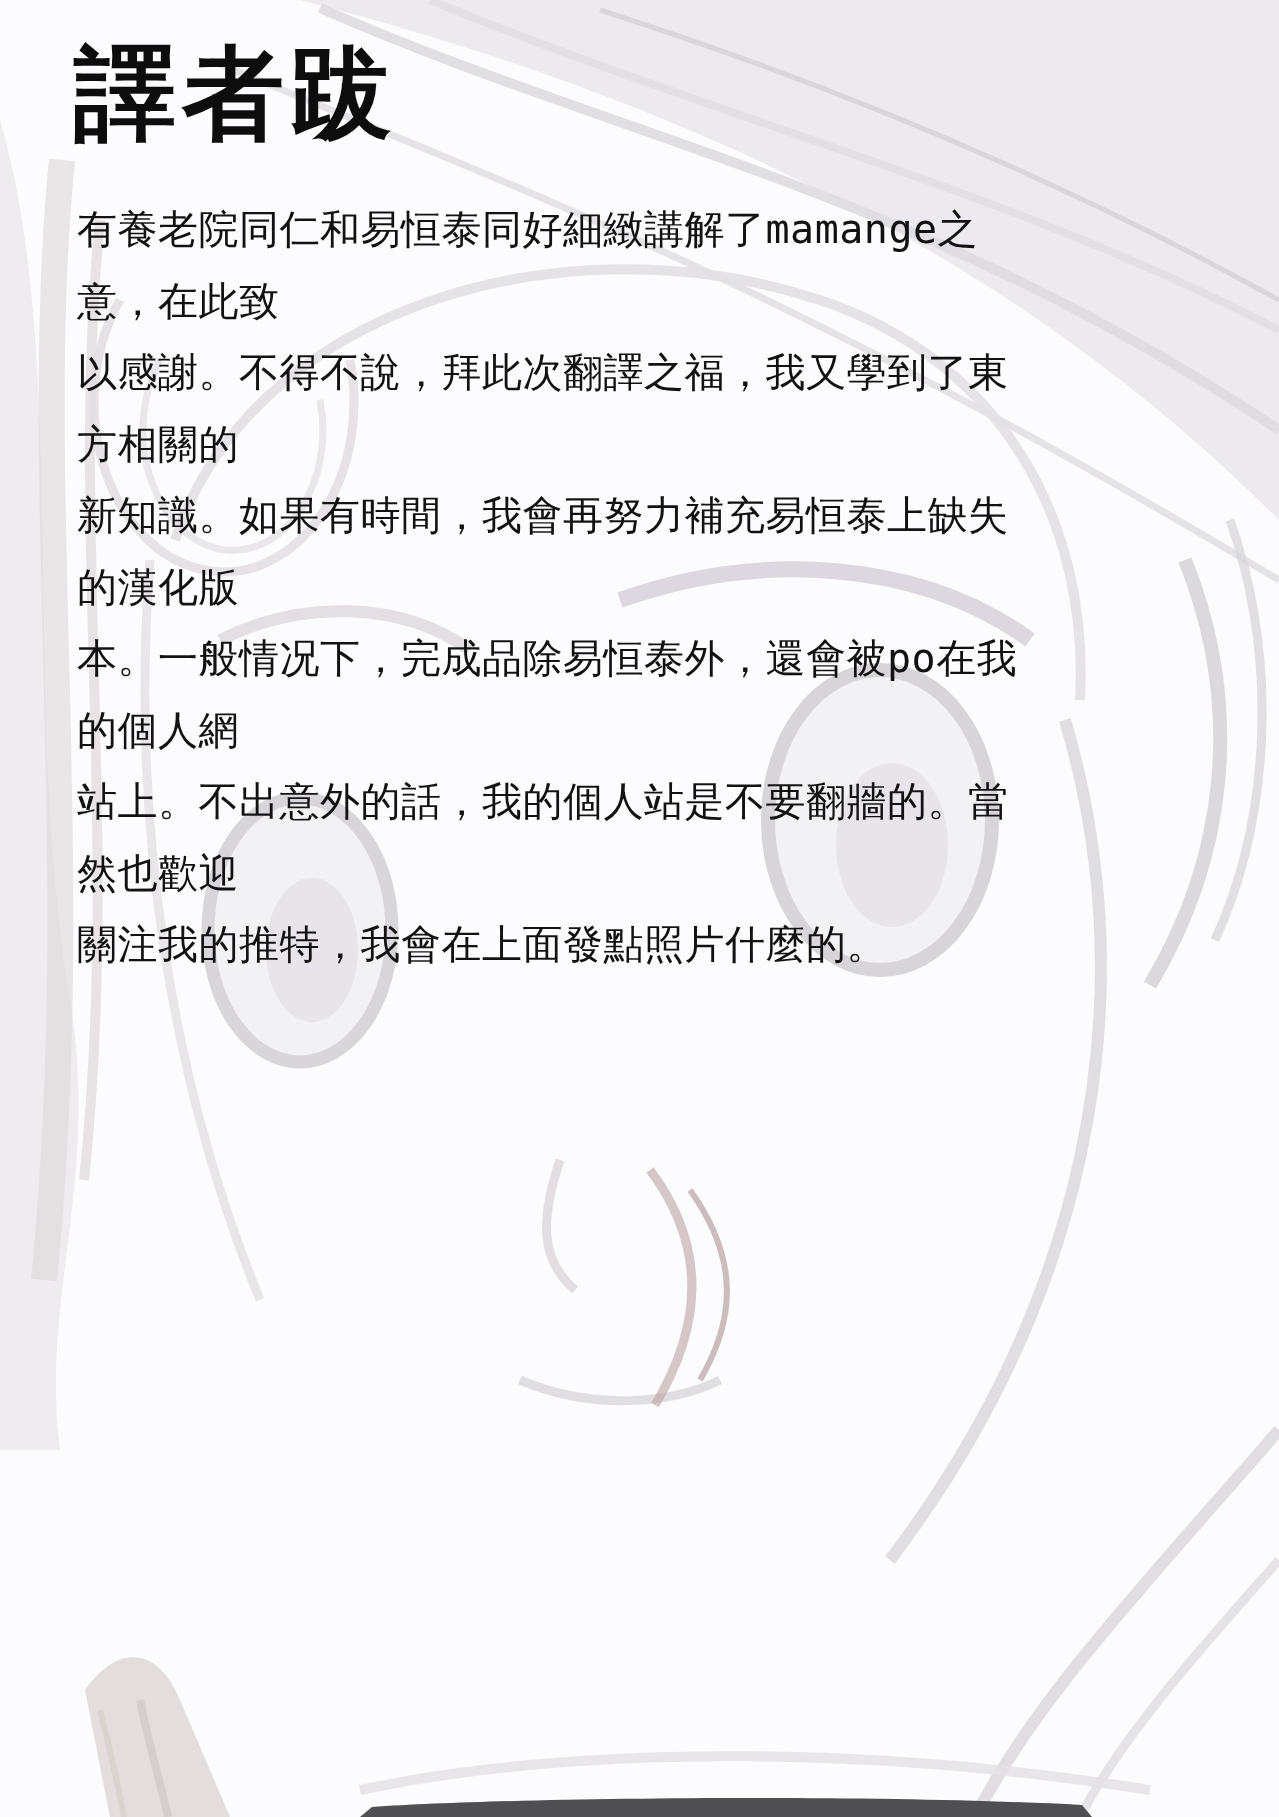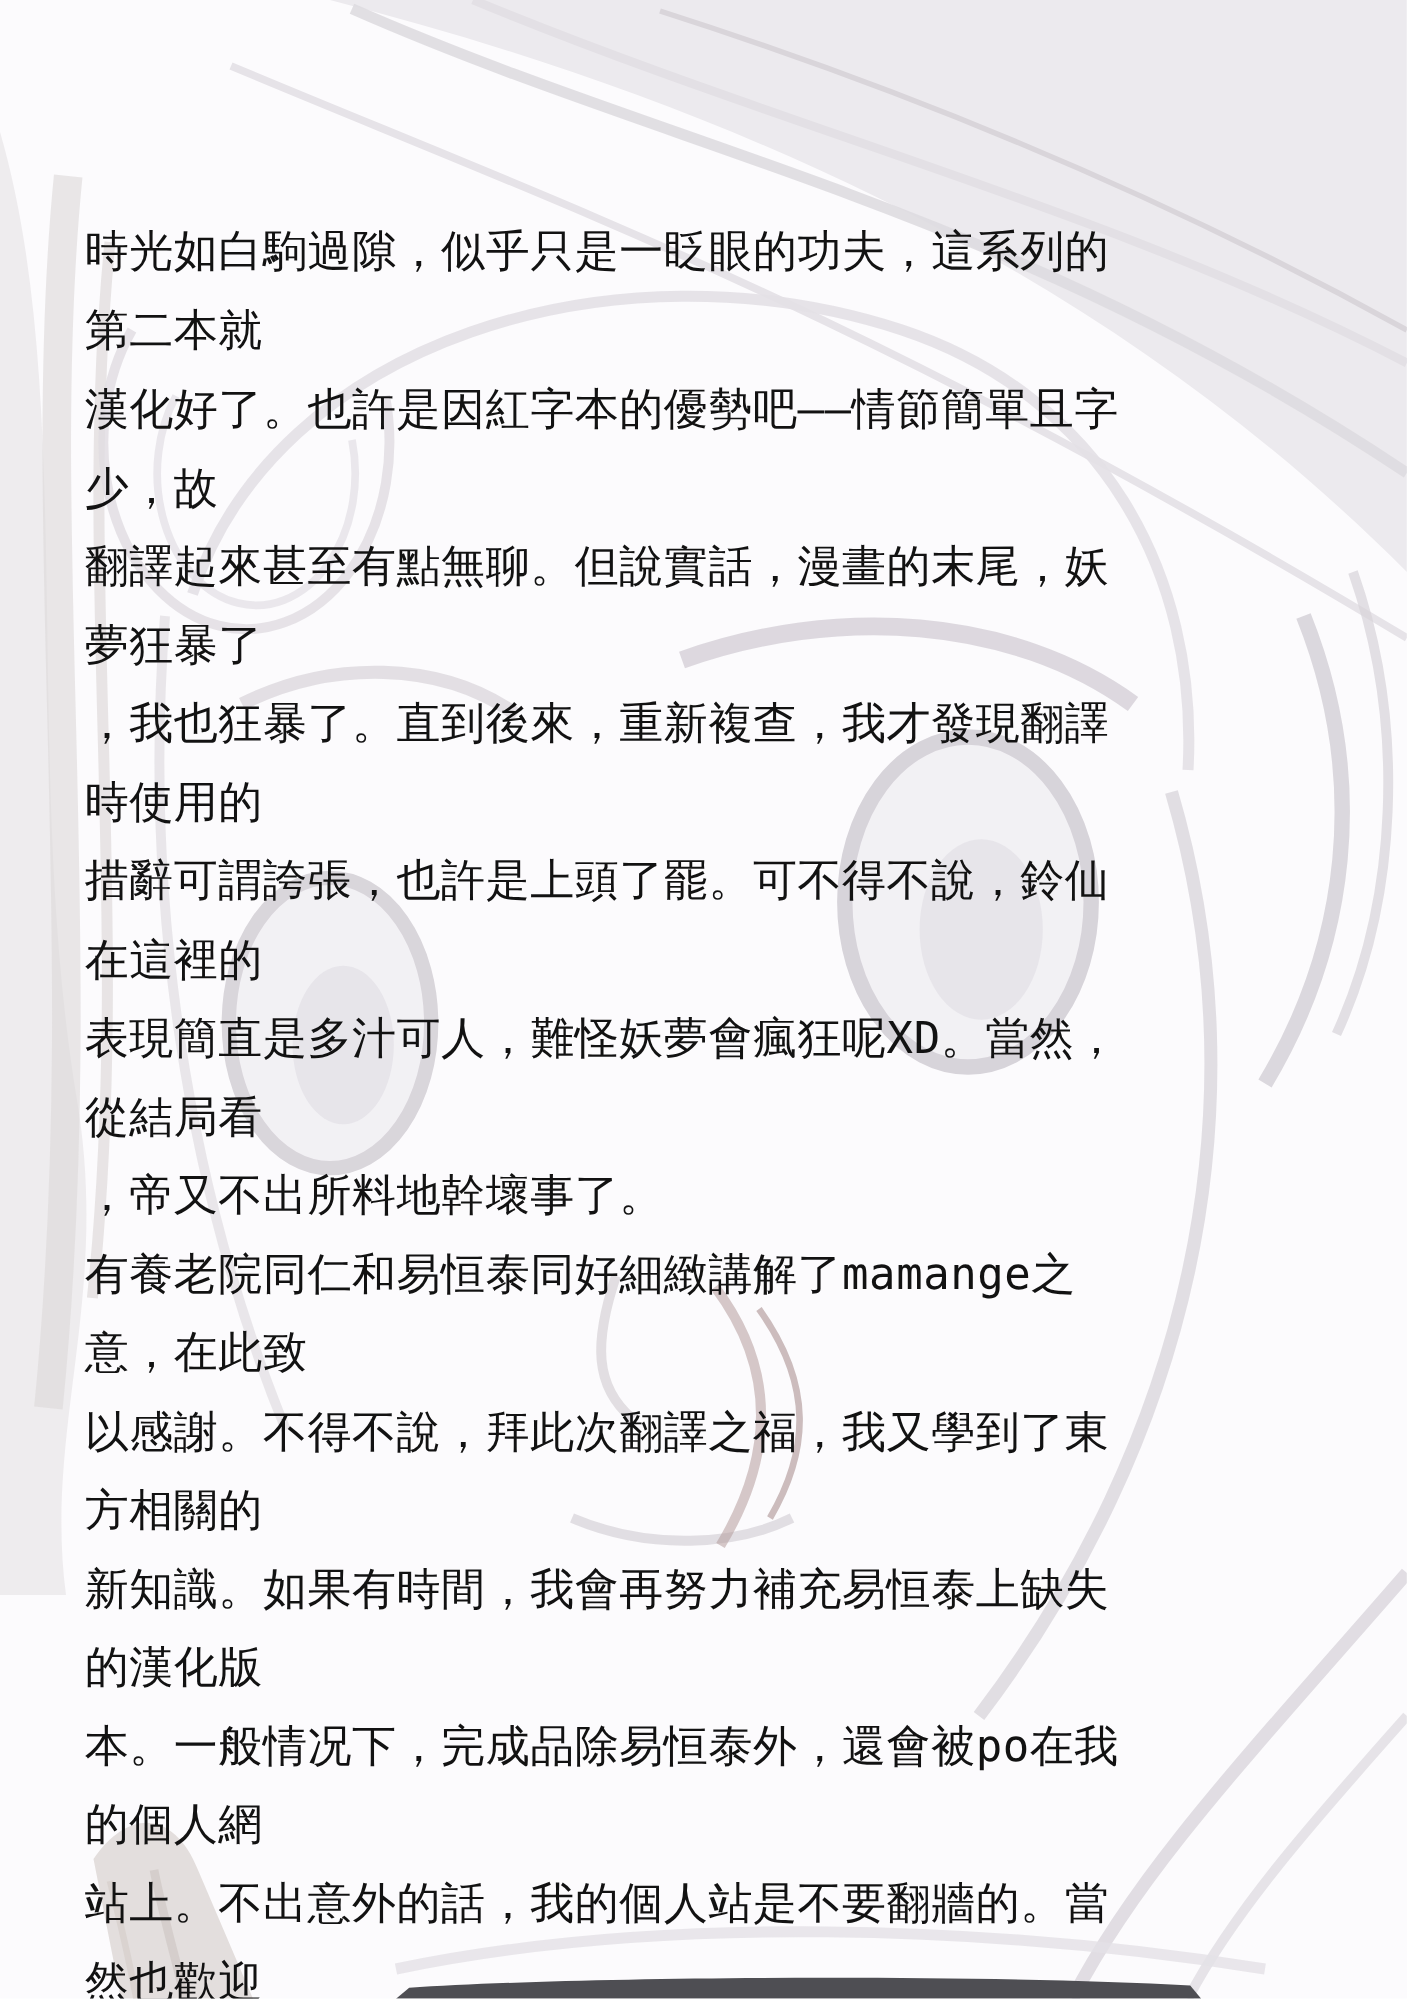--- a/index.html
+++ b/index.html
@@ -77,29 +77,23 @@
     <path d="M140,1700 C150,1750 160,1780 168,1817" fill="none" stroke="#cfc8c5" stroke-width="8" opacity="0.7"></path>
     <path d="M100,1710 C110,1750 118,1785 124,1817" fill="none" stroke="#d5cecb" stroke-width="6" opacity="0.7"></path>
 
     <path d="M1279,1430 C1140,1590 1035,1700 975,1817" fill="none" stroke="#d9d6dc" stroke-width="12" opacity="0.8"></path>
     <path d="M1279,1560 C1190,1660 1120,1740 1080,1817" fill="none" stroke="#e0dde2" stroke-width="9" opacity="0.8"></path>
     <path d="M360,1790 C600,1740 900,1750 1150,1790" fill="none" stroke="#e4e1e6" stroke-width="10" opacity="0.8"></path>
 
     <path d="M360,1817 L1092,1817 L1082,1805 C880,1794 520,1797 372,1807 Z" fill="#4e4e53"></path>
   </svg>
 
+  <h1 class="title">譯者跋</h1>
 
   <div class="body-text">
-    <p class="para">時光如白駒過隙，似乎只是一眨眼的功夫，這系列的第二本就
-漢化好了。也許是因紅字本的優勢吧——情節簡單且字少，故
-翻譯起來甚至有點無聊。但說實話，漫畫的末尾，妖夢狂暴了
-，我也狂暴了。直到後來，重新複查，我才發現翻譯時使用的
-措辭可謂誇張，也許是上頭了罷。可不得不說，鈴仙在這裡的
-表現簡直是多汁可人，難怪妖夢會瘋狂呢XD。當然，從結局看
-，帝又不出所料地幹壞事了。</p>
     <p class="para">有養老院同仁和易恒泰同好細緻講解了mamange之意，在此致
 以感謝。不得不說，拜此次翻譯之福，我又學到了東方相關的
 新知識。如果有時間，我會再努力補充易恒泰上缺失的漢化版
 本。一般情况下，完成品除易恒泰外，還會被po在我的個人網
 站上。不出意外的話，我的個人站是不要翻牆的。當然也歡迎
 關注我的推特，我會在上面發點照片什麼的。</p>
 
   </div>
 
 </div>

